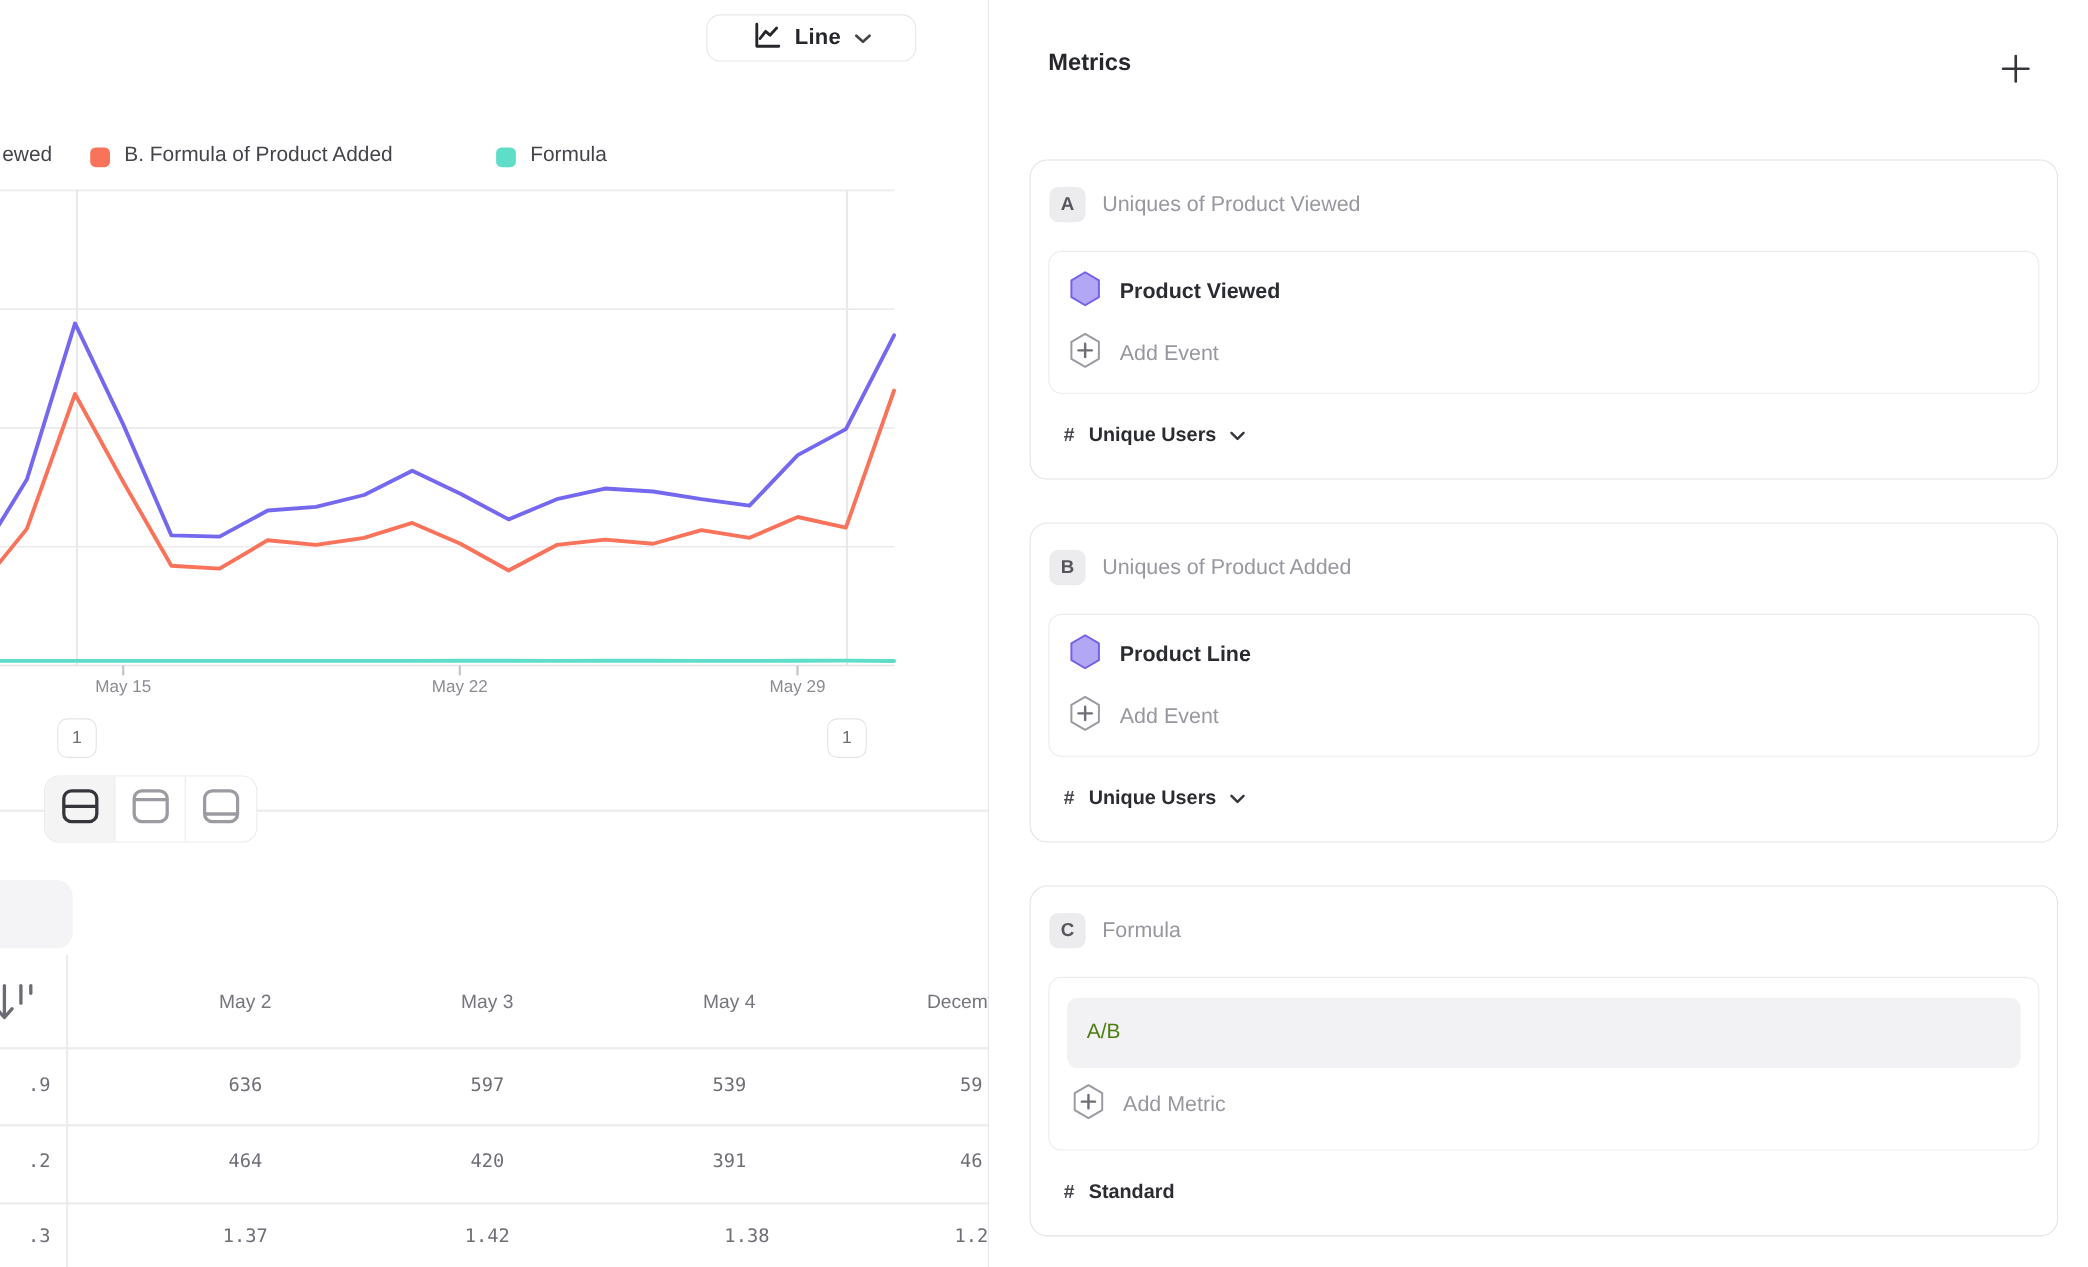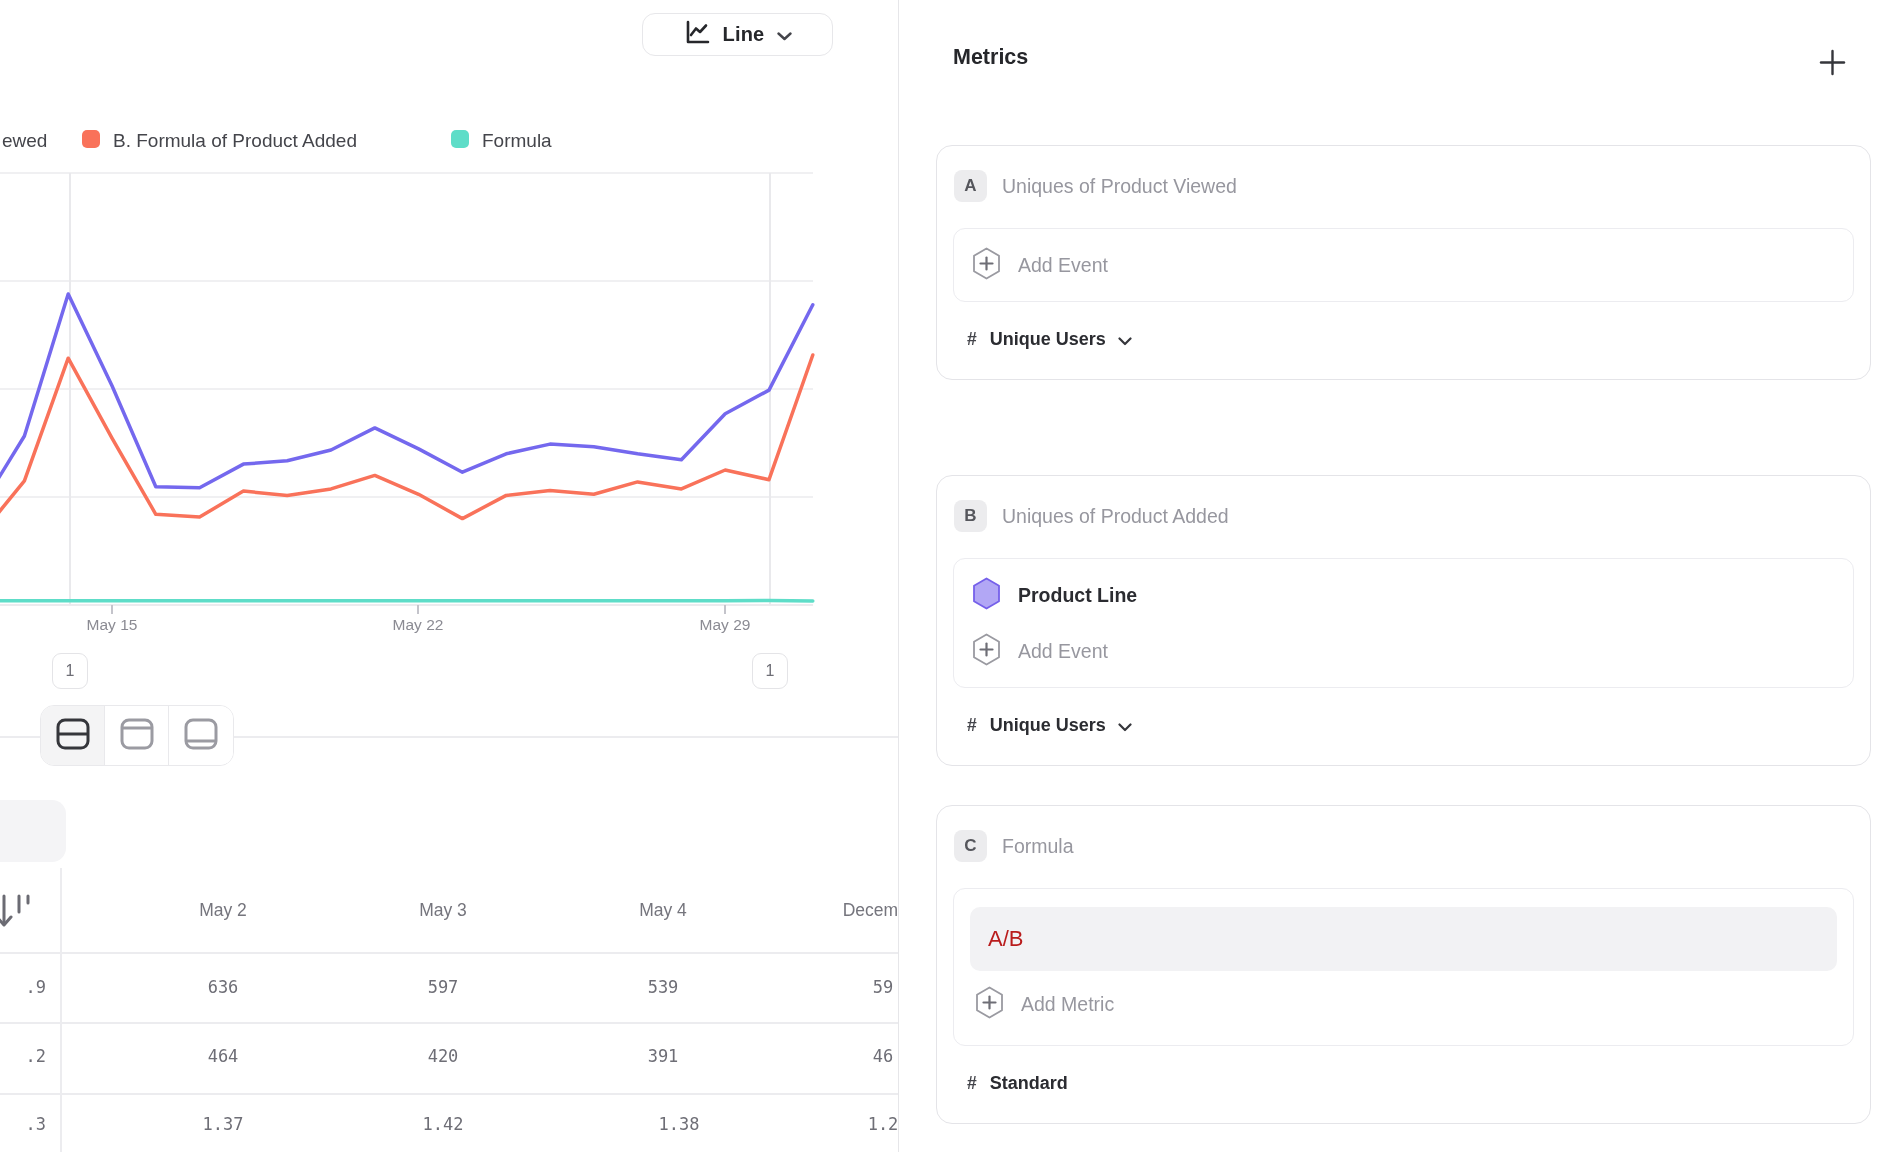--- a/index.html
+++ b/index.html
@@ -9,21 +9,21 @@
 
   
   .left-panel { position: absolute; left: 0; top: 0; width: 898px; height: 1152px; background: #fff; }
 
   .line-btn { position: absolute; left: 642px; top: 13px; width: 191px; height: 43px;
     border: 1.5px solid #e7e7ea; border-radius: 13px; background: #fff;
     display: flex; align-items: center; justify-content: center; gap: 13px; cursor: pointer; }
   .line-btn .lbl { font-size: 20px; font-weight: 700; color: #26272b; letter-spacing: .2px; }
 
   .legend { position: absolute; left: 0; top: 130px; height: 28px; width: 898px; }
-  .legend .item { position: absolute; top: 0; display: flex; align-items: flex-start; gap: 13px;
+  .legend .item { position: absolute; top: 0; display: flex; align-items: flex-end; gap: 13px;
     font-size: 19px; font-weight: 500; color: #44454b; white-space: nowrap; }
   .legend .sw { width: 18px; height: 18px; border-radius: 5px; display: inline-block; }
   .leg-a { left: 2px; } .leg-b { left: 82px; } .leg-c { left: 451px; }
 
   .chart-wrap { position: absolute; left: 0; top: 0; }
 
   .tick { position: absolute; top: 605px; width: 2px; height: 9px; background: #c4c4cb; }
   .tick-label { position: absolute; top: 616px; width: 90px; text-align: center;
     font-size: 15.5px; color: #8b8b93; }
 
@@ -75,21 +75,21 @@
   .ev-row { height: 56px; display: flex; align-items: center; gap: 17px; cursor: pointer; }
   .ev-name { font-size: 19.5px; font-weight: 600; color: #2b2c31; }
   .add-label { font-size: 19.5px; color: #97979f; }
 
   .card-foot { margin-top: 19px; height: 36px; display: flex; align-items: center; padding-left: 14px; cursor: pointer; }
   .hash { font-size: 17.5px; font-weight: 700; color: #44454b; }
   .foot-label { font-size: 18px; font-weight: 600; color: #2b2c31; margin-left: 13px; }
   .foot-chev { margin-left: 12px; margin-top: 3px; }
 
   .formula-input { height: 64px; background: #f2f2f4; border-radius: 10px; display: flex;
-    align-items: center; padding-left: 18px; font-size: 22px; color: #b91c1c; margin: 6px 0 2px 0; }
+    align-items: center; padding-left: 18px; font-size: 19px; color: #4d7c0f; margin: 6px 0 2px 0; }
   .inner-box.formula { padding: 12px 16px 10px 16px; }
 </style>
 </head>
 <body>
 
 <div class="page">
 
   <div class="left-panel">
 
     <div class="line-btn">
@@ -225,20 +225,28 @@
     </div>
 
     <div class="metric-card card-a">
       <div class="card-head">
         <span class="letter-badge">A</span>
         <span class="card-title">Uniques of Product Viewed</span>
       </div>
       <div class="inner-box">
         <div class="ev-row">
           <span>
+            <svg width="29" height="33" viewBox="0 0 29 33">
+                <path d="M14.5 1.5 L27 8.8 V24.2 L14.5 31.5 L2 24.2 V8.8 Z" fill="#b2a7f5" stroke="#7560ea" stroke-width="1.8" stroke-linejoin="round"></path>
+              </svg>
+          </span>
+          <span class="ev-name">Product Viewed</span>
+        </div>
+        <div class="ev-row">
+          <span>
             <svg width="29" height="33" viewBox="0 0 29 33" fill="none">
               <path d="M14.5 1.5 L27 8.8 V24.2 L14.5 31.5 L2 24.2 V8.8 Z" stroke="#9a9aa1" stroke-width="1.8" stroke-linejoin="round"></path>
               <line x1="14.5" y1="10.5" x2="14.5" y2="22.5" stroke="#6e6e76" stroke-width="2.2" stroke-linecap="round"></line>
               <line x1="8.5" y1="16.5" x2="20.5" y2="16.5" stroke="#6e6e76" stroke-width="2.2" stroke-linecap="round"></line>
             </svg>
           </span>
           <span class="add-label">Add Event</span>
         </div>
       </div>
       <div class="card-foot">

